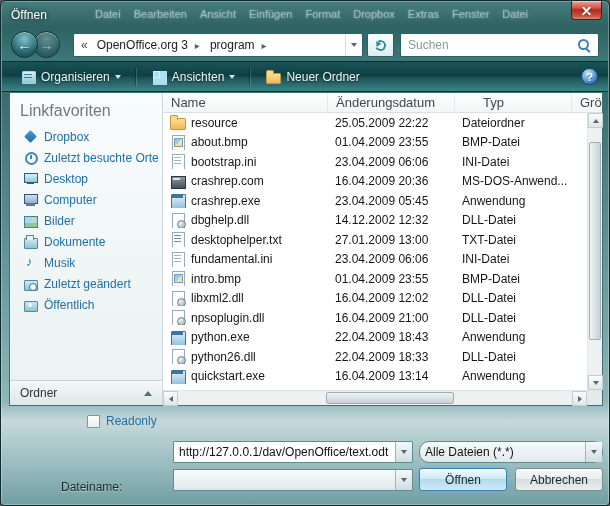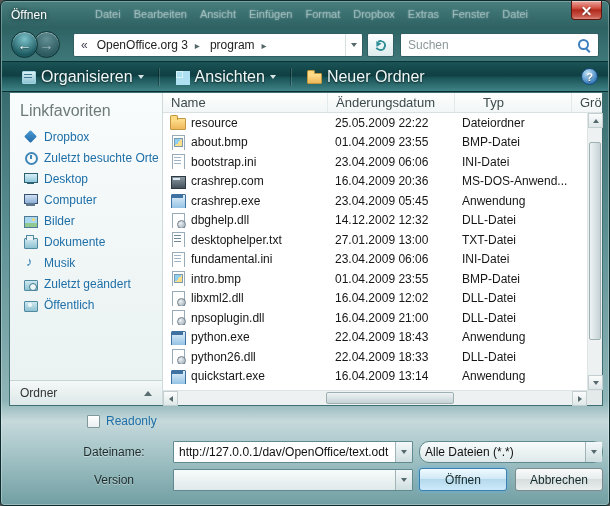--- a/index.html
+++ b/index.html
@@ -36,21 +36,21 @@
   .searchbox{position:absolute;left:399px;top:4px;width:199px;height:24px;background:#fff;border:1px solid #2f5f62;border-radius:2px;display:flex;align-items:center;padding:0 7px;}
   .searchbox input{flex:1;border:none;outline:none;background:transparent;font-size:12px;color:#333;}
   .searchbox input::placeholder{color:#8c9899;}
   .mag{width:14px;height:14px;position:relative;cursor:pointer;}
   .mag::before{content:"";position:absolute;left:1px;top:1px;width:7px;height:7px;border:2px solid #3d7fbf;border-radius:50%;}
   .mag::after{content:"";position:absolute;left:10px;top:10px;width:5px;height:2px;background:#3d7fbf;transform:rotate(45deg);transform-origin:left top;}
   
   .toolbar{position:absolute;left:1px;right:1px;top:60px;height:31px;display:flex;align-items:center;padding:0 10px;
     background:linear-gradient(180deg,#1a5356 0%,#0f3f42 48%,#175054 52%,#3f8386 100%);
     border-top:1px solid #0b3233;border-bottom:1px solid #0a2f30;color:#eef6f6;}
-  .tb-btn{display:flex;align-items:center;gap:5px;padding:4px 9px;font-size:16px;border-radius:3px;cursor:pointer;text-shadow:0 1px 2px rgba(0,0,0,.65);}
+  .tb-btn{display:flex;align-items:center;gap:5px;padding:4px 9px;font-size:12px;border-radius:3px;cursor:pointer;text-shadow:0 1px 2px rgba(0,0,0,.65);}
   .tb-sep{width:1px;height:18px;background:rgba(255,255,255,.16);box-shadow:-1px 0 0 rgba(0,0,0,.28);margin:0 6px;}
   .tri-down{width:0;height:0;border-left:3.5px solid transparent;border-right:3.5px solid transparent;border-top:4px solid #d7e5e5;}
   .help-btn{margin-left:auto;width:17px;height:17px;border-radius:50%;border:1px solid #174b7c;color:#fff;font-size:11px;font-weight:bold;display:flex;align-items:center;justify-content:center;cursor:pointer;
     background:radial-gradient(circle at 38% 28%,#c2e4f8,#2f76b8 78%);text-shadow:0 1px 1px rgba(0,0,0,.4);}
   .tbicon{width:15px;height:15px;position:relative;}
   .ti-org::before{content:"";position:absolute;left:1px;top:2px;width:12px;height:11px;background:linear-gradient(#d8f0f6,#8fc4d4);border:1px solid #9fd4e2;border-radius:1px;}
   .ti-org::after{content:"";position:absolute;left:3px;top:5px;width:8px;height:1px;background:#3f7a8e;box-shadow:0 3px 0 #3f7a8e;}
   .ti-views::before{content:"";position:absolute;left:1px;top:2px;width:5px;height:5px;background:#aee0f2;border:1px solid #d8f2fa;box-shadow:7px 0 0 #aee0f2,0 7px 0 #aee0f2,7px 7px 0 #aee0f2;}
   .ti-newfolder::before{content:"";position:absolute;left:0;top:4px;width:13px;height:9px;background:linear-gradient(#ffe091,#eeb75a);border:1px solid #c2983f;border-radius:1px;}
   .ti-newfolder::after{content:"";position:absolute;left:0;top:1px;width:6px;height:3px;background:#ffd97e;border:1px solid #c2983f;border-bottom:none;border-radius:2px 2px 0 0;}
@@ -118,21 +118,21 @@
   .corner{width:15px;background:#e4e9ea;}
   .tri-u{width:0;height:0;border-left:3.5px solid transparent;border-right:3.5px solid transparent;border-bottom:4.5px solid #55696c;}
   .tri-d{width:0;height:0;border-left:3.5px solid transparent;border-right:3.5px solid transparent;border-top:4.5px solid #55696c;}
   .tri-l{width:0;height:0;border-top:3.5px solid transparent;border-bottom:3.5px solid transparent;border-right:4.5px solid #55696c;}
   .tri-r{width:0;height:0;border-top:3.5px solid transparent;border-bottom:3.5px solid transparent;border-left:4.5px solid #55696c;}
   
   .bottom{position:absolute;left:0;top:405px;width:100%;height:101px;font-size:12px;}
   .readonly-row{position:absolute;left:86px;top:8px;display:flex;align-items:center;gap:6px;cursor:pointer;}
   .checkbox{width:13px;height:13px;background:linear-gradient(#ffffff,#e9eff1);border:1px solid #7e989c;border-radius:1px;}
   .readonly-label{color:#1e6fa8;}
-  .fld-label{position:absolute;left:60px;width:106px;text-align:center;color:#1d2b2c;text-shadow:0 1px 0 rgba(255,255,255,.4);}
+  .fld-label{position:absolute;left:60px;width:106px;text-align:left;color:#1d2b2c;text-shadow:0 1px 0 rgba(255,255,255,.4);margin-top:35px;}
   .combo{position:absolute;height:22px;border:1px solid #5f8a8f;background:#fff;display:flex;align-items:stretch;border-radius:1px;}
   .combo .val{flex:1;padding:3px 5px;overflow:hidden;white-space:nowrap;color:#111;}
   .combo input{flex:1;border:none;outline:none;padding:0 5px;font-size:12px;color:#111;background:transparent;min-width:0;}
   .combo .drop{width:17px;border-left:1px solid #9fb4b7;background:linear-gradient(#f4f9fa,#cfdee0);display:flex;align-items:center;justify-content:center;cursor:pointer;}
   .combo.shaded{background:linear-gradient(#f7fbfb,#e0e9ea);}
   .btn{position:absolute;height:23px;border-radius:3px;display:flex;align-items:center;justify-content:center;font-size:12px;color:#152a2b;cursor:pointer;}
   .btn-open{left:418px;top:62px;width:88px;border:1px solid #3c7fb1;background:linear-gradient(#effaff,#d2eaf7 45%,#b5d9ec 50%,#cdeafa);box-shadow:0 0 4px rgba(96,180,228,.9);}
   .btn-cancel{left:514px;top:62px;width:88px;border:1px solid #7d8b8e;background:linear-gradient(#fafbfb,#e8eded 45%,#d7dede 50%,#e9eeee);}
 </style>
 </head>

